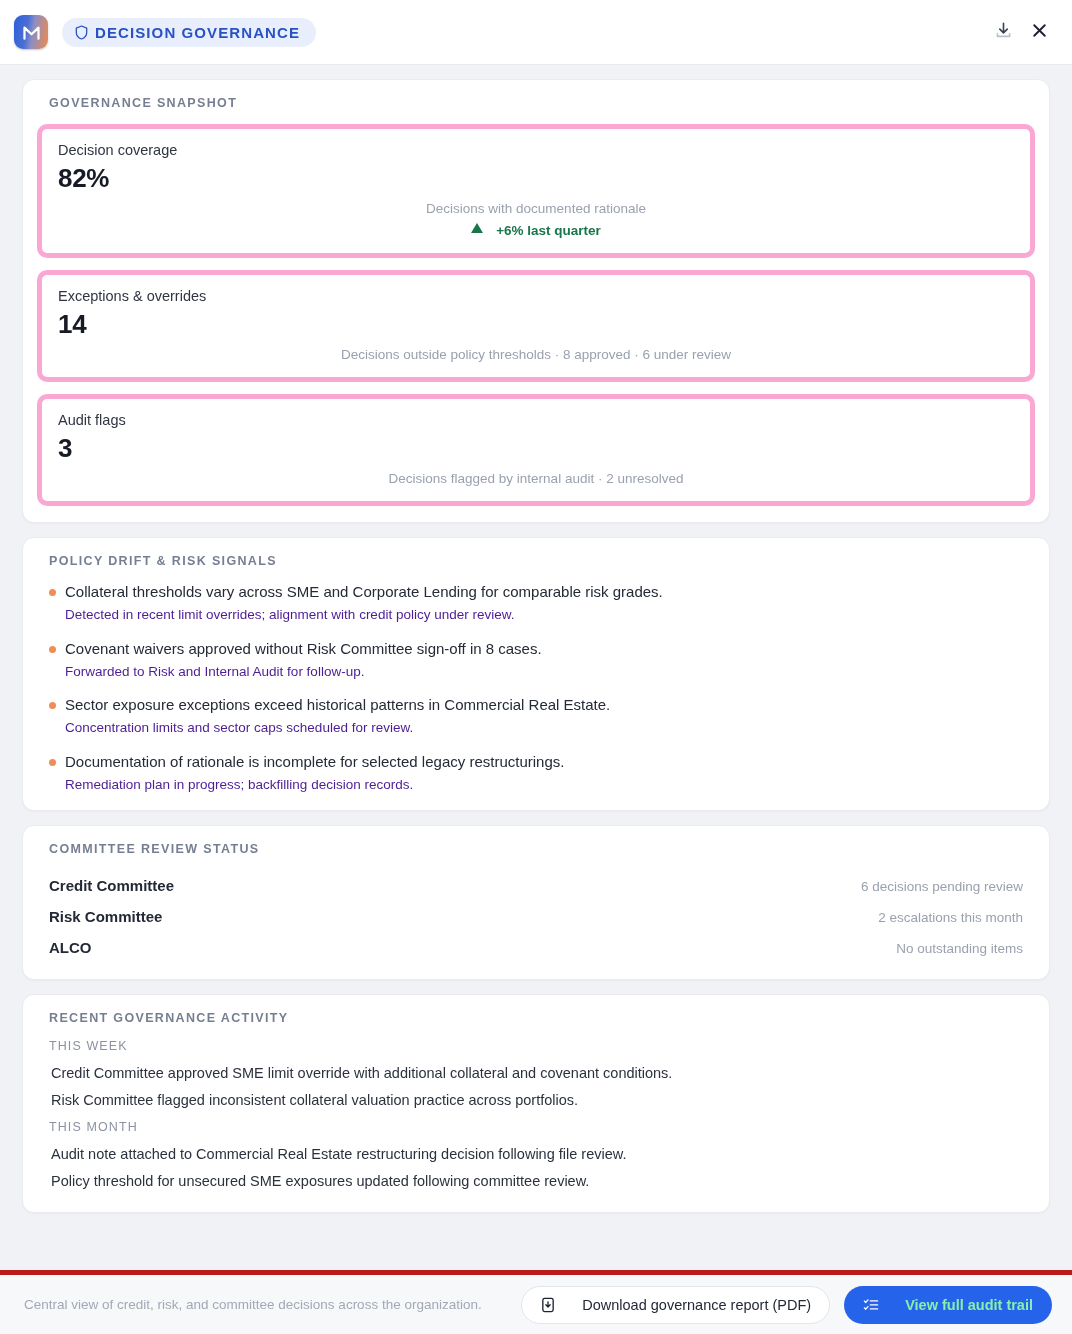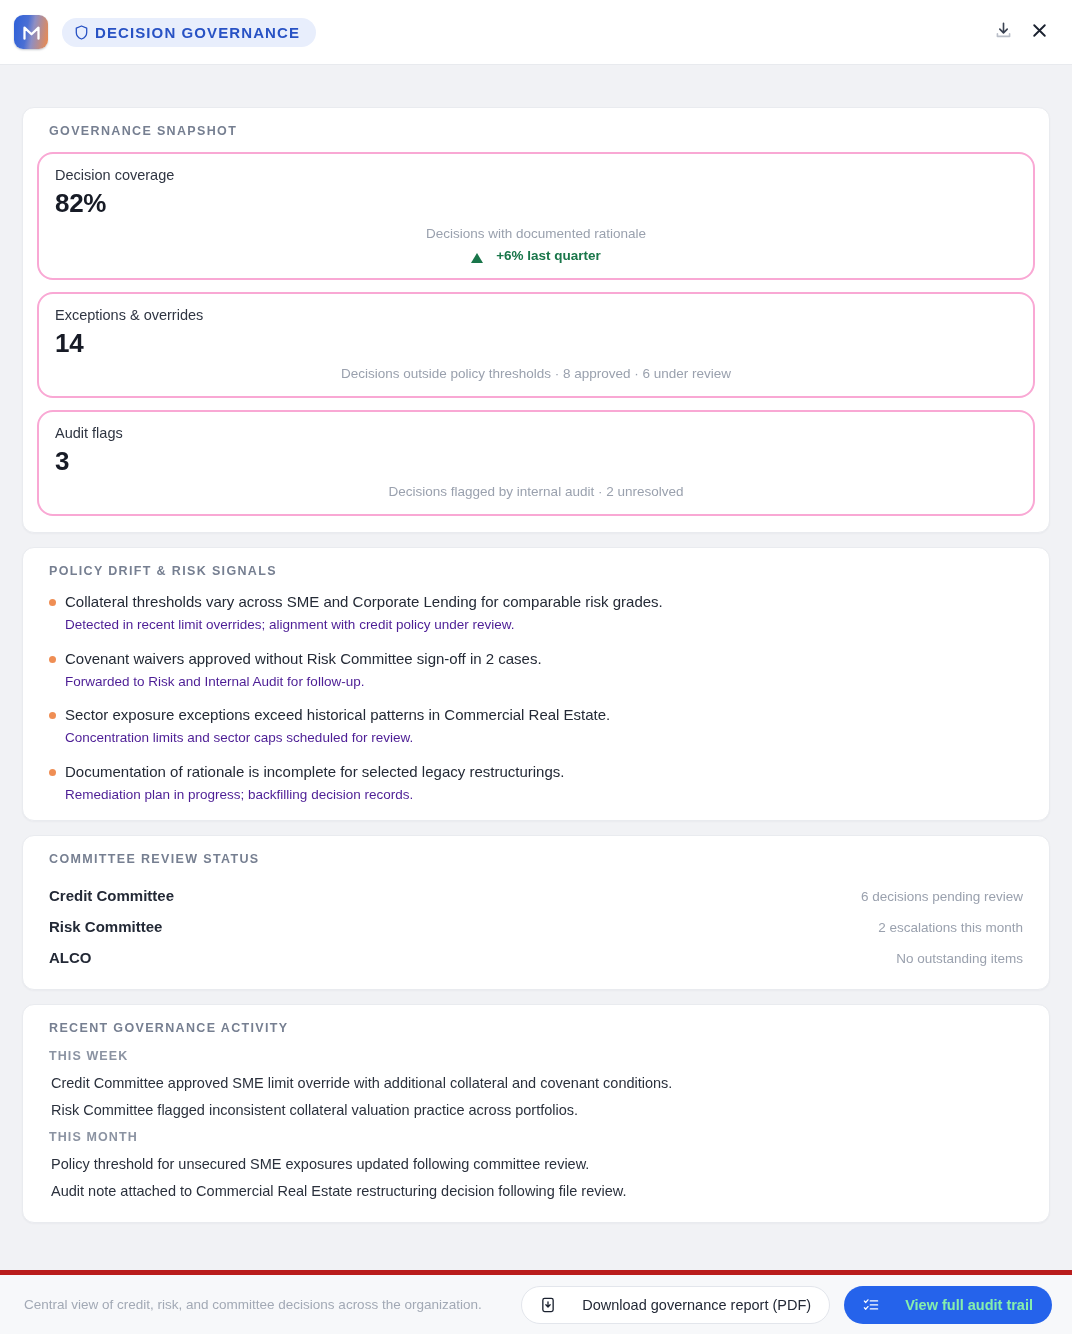--- a/index.html
+++ b/index.html
@@ -68,21 +68,20 @@
   .hdr-btn + .hdr-btn { margin-left: 6px; }
 
   
   .body {
     flex: 1 1 auto;
     padding: 14px 22px 0 22px;
     overflow: hidden;
     display: flex;
     flex-direction: column;
     gap: 14px;
-    margin-top: 28px;
   }
 
   .card {
     background: #ffffff;
     border: 1px solid #e9ebef;
     border-radius: 12px;
     padding: 16px 14px 16px 14px;
     box-shadow: 0 1px 2px rgba(22,28,45,.035);
   }
 
@@ -91,22 +90,22 @@
     font-weight: bold;
     letter-spacing: 1.35px;
     color: #767f91;
     padding: 0 0 0 12px;
     margin-bottom: 14px;
   }
 
   
   .metrics { display: flex; flex-direction: column; gap: 12px; }
   .metric {
-    border: 2px solid #f9a8d4;
-    border-radius: 16px;
+    border: 5px solid #f9a8d4;
+    border-radius: 10px;
     padding: 13px 16px 15px 16px;
     background: #fff;
   }
   .metric-label {
     font-size: 14.5px;
     color: #2f3542;
     margin-bottom: 6px;
   }
   .metric-value {
     font-size: 26px;
@@ -122,21 +121,21 @@
     display: flex;
     align-items: center;
     gap: 7px;
     flex-wrap: wrap;
     flex-direction: column;
   }
   .trend {
     color: #19764a;
     font-weight: bold;
     display: inline-flex;
-    align-items: flex-end;
+    align-items: flex-start;
     gap: 13px;
   }
   .trend .tri {
     width: 0; height: 0;
     border-left: 6px solid transparent;
     border-right: 6px solid transparent;
     border-bottom: 10px solid #19764a;
     display: inline-block;
   }
 
@@ -182,21 +181,21 @@
   .crow-val {
     font-size: 13.5px;
     color: #9aa1ae;
   }
 
   
   .activity { padding: 0 12px; }
   .act-group { margin-bottom: 2px; }
   .act-head {
     font-size: 12.5px;
-    font-weight: bold;
+    font-weight: normal;
     letter-spacing: 1.1px;
     color: #8b93a2;
     margin: 6px 0 7px 0;
   }
   .act-item {
     font-size: 14.5px;
     color: #2b313d;
     padding: 4px 0 4px 2px;
     line-height: 1.3;
   }
@@ -320,21 +319,21 @@
           <div class="signal">
             <div class="signal-head">
               <span class="dot" style="background: rgb(239, 142, 84);"></span>
               <span>Collateral thresholds vary across SME and Corporate Lending for comparable risk grades.</span>
             </div>
             <div class="signal-sub">Detected in recent limit overrides; alignment with credit policy under review.</div>
           </div>
           <div class="signal">
             <div class="signal-head">
               <span class="dot" style="background: rgb(239, 142, 84);"></span>
-              <span>Covenant waivers approved without Risk Committee sign-off in 2 cases.</span>
+              <span>Covenant waivers approved without Risk Committee sign-off in 8 cases.</span>
             </div>
             <div class="signal-sub">Forwarded to Risk and Internal Audit for follow-up.</div>
           </div>
           <div class="signal">
             <div class="signal-head">
               <span class="dot" style="background: rgb(239, 142, 84);"></span>
               <span>Sector exposure exceptions exceed historical patterns in Commercial Real Estate.</span>
             </div>
             <div class="signal-sub">Concentration limits and sector caps scheduled for review.</div>
           </div>
@@ -369,22 +368,22 @@
     <section class="card">
       <div class="card-title">RECENT GOVERNANCE ACTIVITY</div>
       <div class="activity">
           <div class="act-group">
             <div class="act-head">THIS WEEK</div>
             <div class="act-item">Credit Committee approved SME limit override with additional collateral and covenant conditions.</div>
             <div class="act-item">Risk Committee flagged inconsistent collateral valuation practice across portfolios.</div>
           </div>
           <div class="act-group">
             <div class="act-head">THIS MONTH</div>
+            <div class="act-item">Audit note attached to Commercial Real Estate restructuring decision following file review.</div>
             <div class="act-item">Policy threshold for unsecured SME exposures updated following committee review.</div>
-            <div class="act-item">Audit note attached to Commercial Real Estate restructuring decision following file review.</div>
           </div>
         </div>
     </section>
 
   </div>
 
   <div class="footer">
     <div class="footer-note">Central view of credit, risk, and committee decisions across the organization.</div>
 
     <button class="btn btn-ghost">

